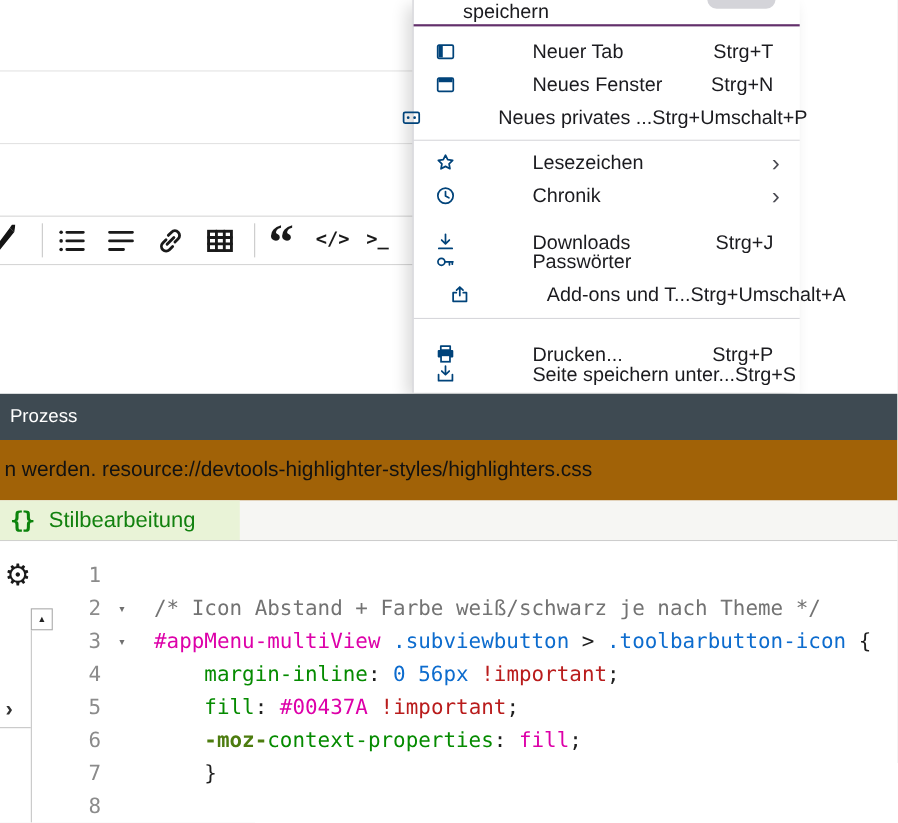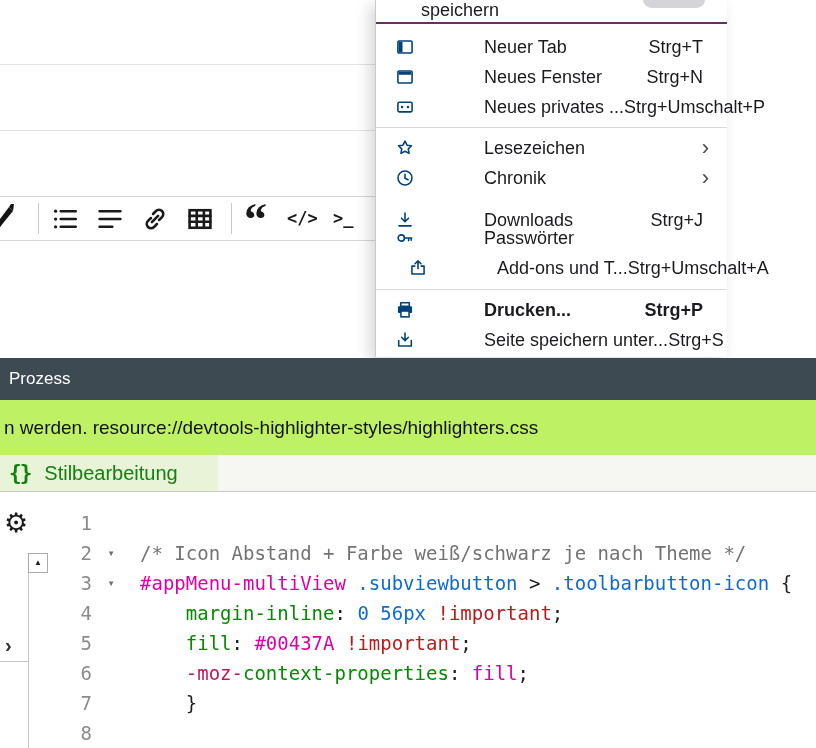--- a/index.html
+++ b/index.html
@@ -36,21 +36,21 @@
   .flw{fill:#fff;stroke:#00437a;stroke-width:1.4;}
   .mi-label{margin-left:70px;white-space:nowrap;}
   .mi-shortcut{margin-left:auto;padding-right:24px;white-space:nowrap;}
   .mi-chevron{margin-left:auto;padding-right:18px;font-size:22px;line-height:1;color:#4a4a52;}
 
   
   .process-bar{position:absolute;left:0;top:358px;width:816px;height:42px;background:#3e4a52;
                color:#fff;font-size:17px;line-height:42px;padding-left:9px;box-sizing:border-box;z-index:6;}
 
   
-  .notice{position:absolute;left:0;top:400px;width:816px;height:55px;background:#bef264;color:#121212;
+  .notice{position:absolute;left:0;top:400px;width:816px;height:55px;background:#a16207;color:#121212;
           font-size:19px;line-height:55px;padding-left:4px;box-sizing:border-box;white-space:nowrap;z-index:6;}
 
   
   .tab-row{position:absolute;left:0;top:455px;width:816px;height:37px;background:#f6f6f3;
            border-bottom:1px solid #c9c9c9;box-sizing:border-box;z-index:6;}
   .style-tab{position:absolute;left:0;top:0;width:218px;height:100%;background:#e9f3d7;
              display:flex;align-items:center;padding-left:9px;box-sizing:border-box;}
   .brace-icon{font-family:"DejaVu Sans Mono",monospace;font-weight:700;font-size:21px;
               letter-spacing:-2px;color:#0c830c;}
   .tab-label{margin-left:14px;font-size:20px;color:#12810f;}
@@ -68,21 +68,21 @@
   .ln{flex:0 0 48px;text-align:right;padding-right:6px;color:#8b8b8b;box-sizing:border-box;}
   .fold{flex:0 0 26px;text-align:center;font-size:12px;color:#6f6f6f;}
   .code{white-space:pre;padding-left:16px;}
   .tk-com{color:#737373;}
   .tk-id{color:#dd00a9;}
   .tk-cls{color:#0d6cce;}
   .tk-num{color:#0d6cce;}
   .tk-prop{color:#058b00;}
   .tk-imp{color:#b91c1c;}
   .tk-atom{color:#dd00a9;}
-  .tk-meta{color:#be185d;}
+  .tk-meta{color:#4d7c0f;font-weight:bold;}
   .tk-pln{color:#1f1f1f;}
 </style>
 </head>
 <body>
 
 <div class="screen">
 
   <div class="top-area">
     <div class="hline" style="top:64px;"></div>
     <div class="hline" style="top:130px;"></div>
@@ -146,21 +146,21 @@
       <span class="mi-icon">
         <svg viewBox="0 0 16 16">
             <rect class="st" x="1.7" y="2.7" width="12.6" height="10.6" rx="1"></rect>
             <rect class="fl" x="2.4" y="3.4" width="11.2" height="2.6"></rect>
           </svg>
       </span>
       <span class="mi-label">Neues Fenster</span>
       <span class="mi-shortcut">Strg+N</span>
     </div>
 
-    <div class="mi" style="top:92px;">
+    <div class="mi" style="top:92px;justify-content:center;">
       <span class="mi-icon">
         <svg viewBox="0 0 16 16">
             <rect class="st" x="1.7" y="3.7" width="12.6" height="8.6" rx="1.2"></rect>
             <circle class="fl" cx="5.4" cy="8" r="1.1"></circle>
             <circle class="fl" cx="10.6" cy="8" r="1.1"></circle>
           </svg>
       </span>
       <span class="mi-label">Neues privates ...</span>
       <span class="mi-shortcut">Strg+Umschalt+P</span>
     </div>
@@ -214,21 +214,21 @@
         <svg viewBox="0 0 16 16">
             <path class="st" d="M8 1.7 V8.6 M5.4 4.2 L8 1.7 L10.6 4.2 M5.2 6.3 H2.6 V13.3 H13.4 V6.3 H10.8"></path>
           </svg>
       </span>
       <span class="mi-label">Add-ons und T...</span>
       <span class="mi-shortcut">Strg+Umschalt+A</span>
     </div>
 
     <div class="menu-sep" style="top:289px;"></div>
 
-    <div class="mi" style="top:295px;font-weight:bold;">
+    <div class="mi" style="top:307px;">
       <span class="mi-icon">
         <svg viewBox="0 0 16 16">
             <rect class="st" x="4.2" y="1.5" width="7.6" height="3.2"></rect>
             <rect class="fl" x="1.7" y="4.7" width="12.6" height="5.9" rx="0.8"></rect>
             <rect class="flw" x="4.4" y="8.9" width="7.2" height="5.2"></rect>
           </svg>
       </span>
       <span class="mi-label">Drucken...</span>
       <span class="mi-shortcut">Strg+P</span>
     </div>

